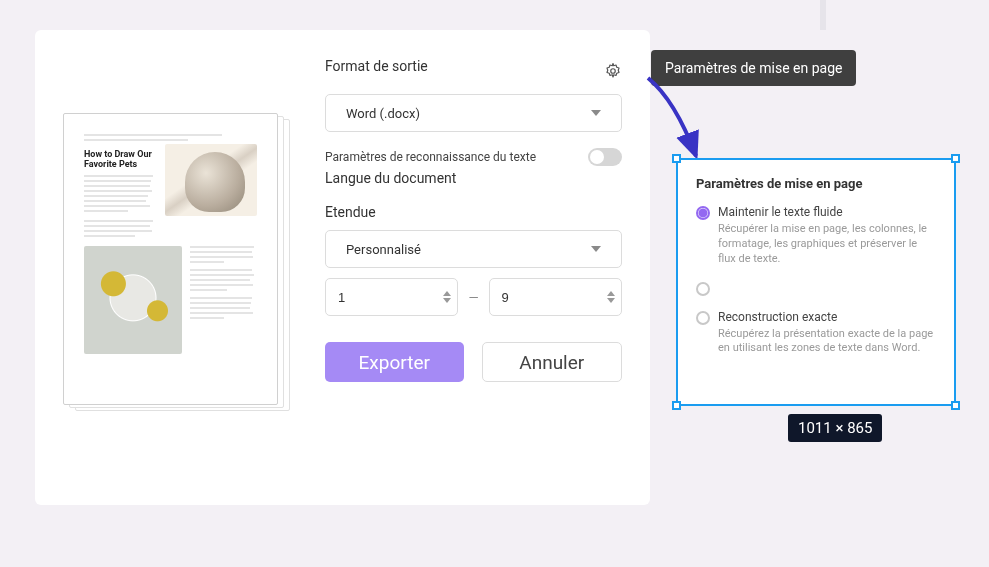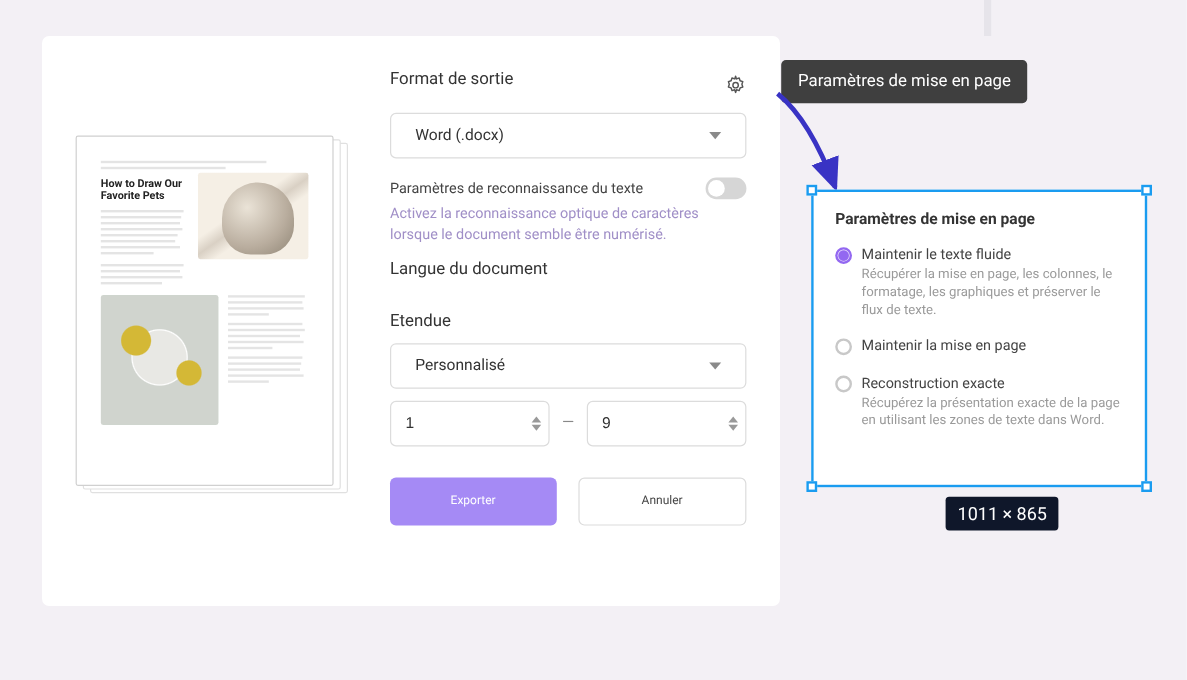--- a/index.html
+++ b/index.html
@@ -145,21 +145,21 @@
     .stepper-btns .arr {
       width: 0; height: 0; border-left: 4px solid transparent; border-right: 4px solid transparent;
       margin: 1px 0; cursor: pointer;
     }
     .arr.up { border-bottom: 5px solid #999; }
     .arr.down { border-top: 5px solid #999; }
     .range-dash { color: #888; }
     .action-row { display: flex; gap: 18px; margin-top: 26px; }
     .btn {
       flex: 1; height: 40px; border-radius: 5px; display: flex; align-items: center; justify-content: center;
-      font-size: 10px; cursor: pointer;
+      font-size: 19px; cursor: pointer;
     }
     .btn.primary { background: #a58af5; color: #fff; }
     .btn.secondary { background: #fff; border: 1px solid #dcdcdc; color: #444; }
 
     
     .tooltip {
       position: absolute;
       top: 50px;
       left: 651px;
       background: #3f3f3f;
@@ -298,25 +298,24 @@
     </div>
     <div class="dropdown">
       <span>Word (.docx)</span>
       <span class="chevron"></span>
     </div>
 
     <div class="ocr-row">
       <div class="ocr-label">Paramètres de reconnaissance du texte</div>
       <div class="toggle"></div>
     </div>
-    <div class="ocr-desc">Activez la reconnaissance optique de caractères lorsque le document semble être numérisé.</div>
 
     <div class="section-label">Langue du document</div>
 
-    <div class="section-label" style="margin-top:18px">Etendue</div>
+    <div class="section-label" style="margin-top:8px">Etendue</div>
     <div class="dropdown">
       <span>Personnalisé</span>
       <span class="chevron"></span>
     </div>
 
     <div class="range-row">
       <div class="stepper">
         <input value="1" style="">
         <div class="stepper-btns">
           <div class="arr up"></div>
@@ -363,21 +362,20 @@
     <div class="radio-dot selected"></div>
     <div class="radio-body">
       <div class="radio-label">Maintenir le texte fluide</div>
       <div class="radio-desc">Récupérer la mise en page, les colonnes, le formatage, les graphiques et préserver le flux de texte.</div>
     </div>
   </div>
 
   <div class="radio-opt">
     <div class="radio-dot"></div>
     <div class="radio-body">
-      <div class="radio-label">Maintenir la mise en page</div>
     </div>
   </div>
 
   <div class="radio-opt">
     <div class="radio-dot"></div>
     <div class="radio-body">
       <div class="radio-label">Reconstruction exacte</div>
       <div class="radio-desc">Récupérez la présentation exacte de la page en utilisant les zones de texte dans Word.</div>
     </div>
   </div>

